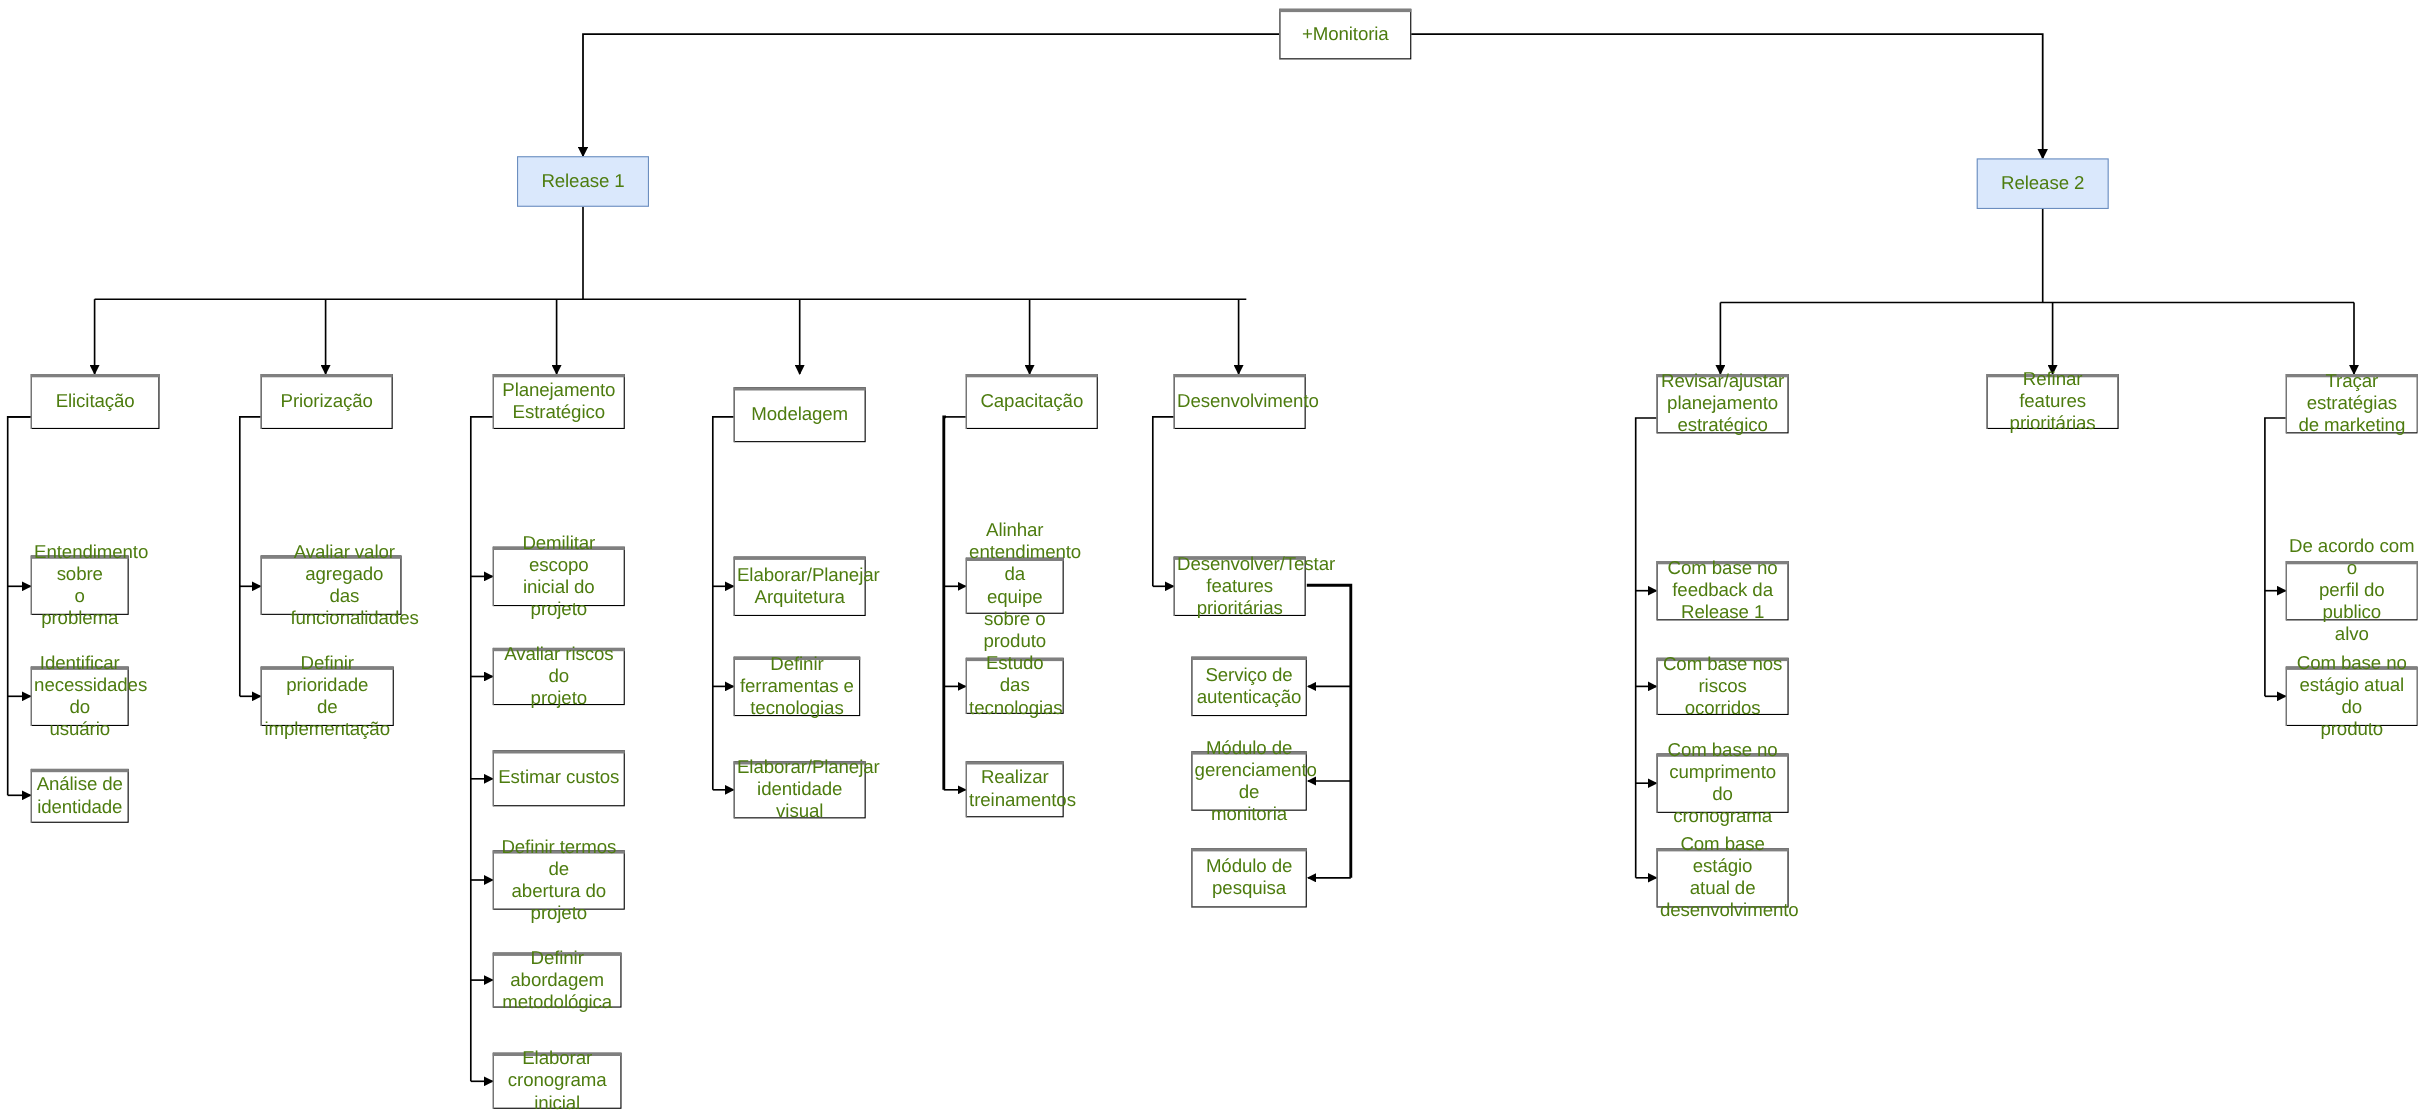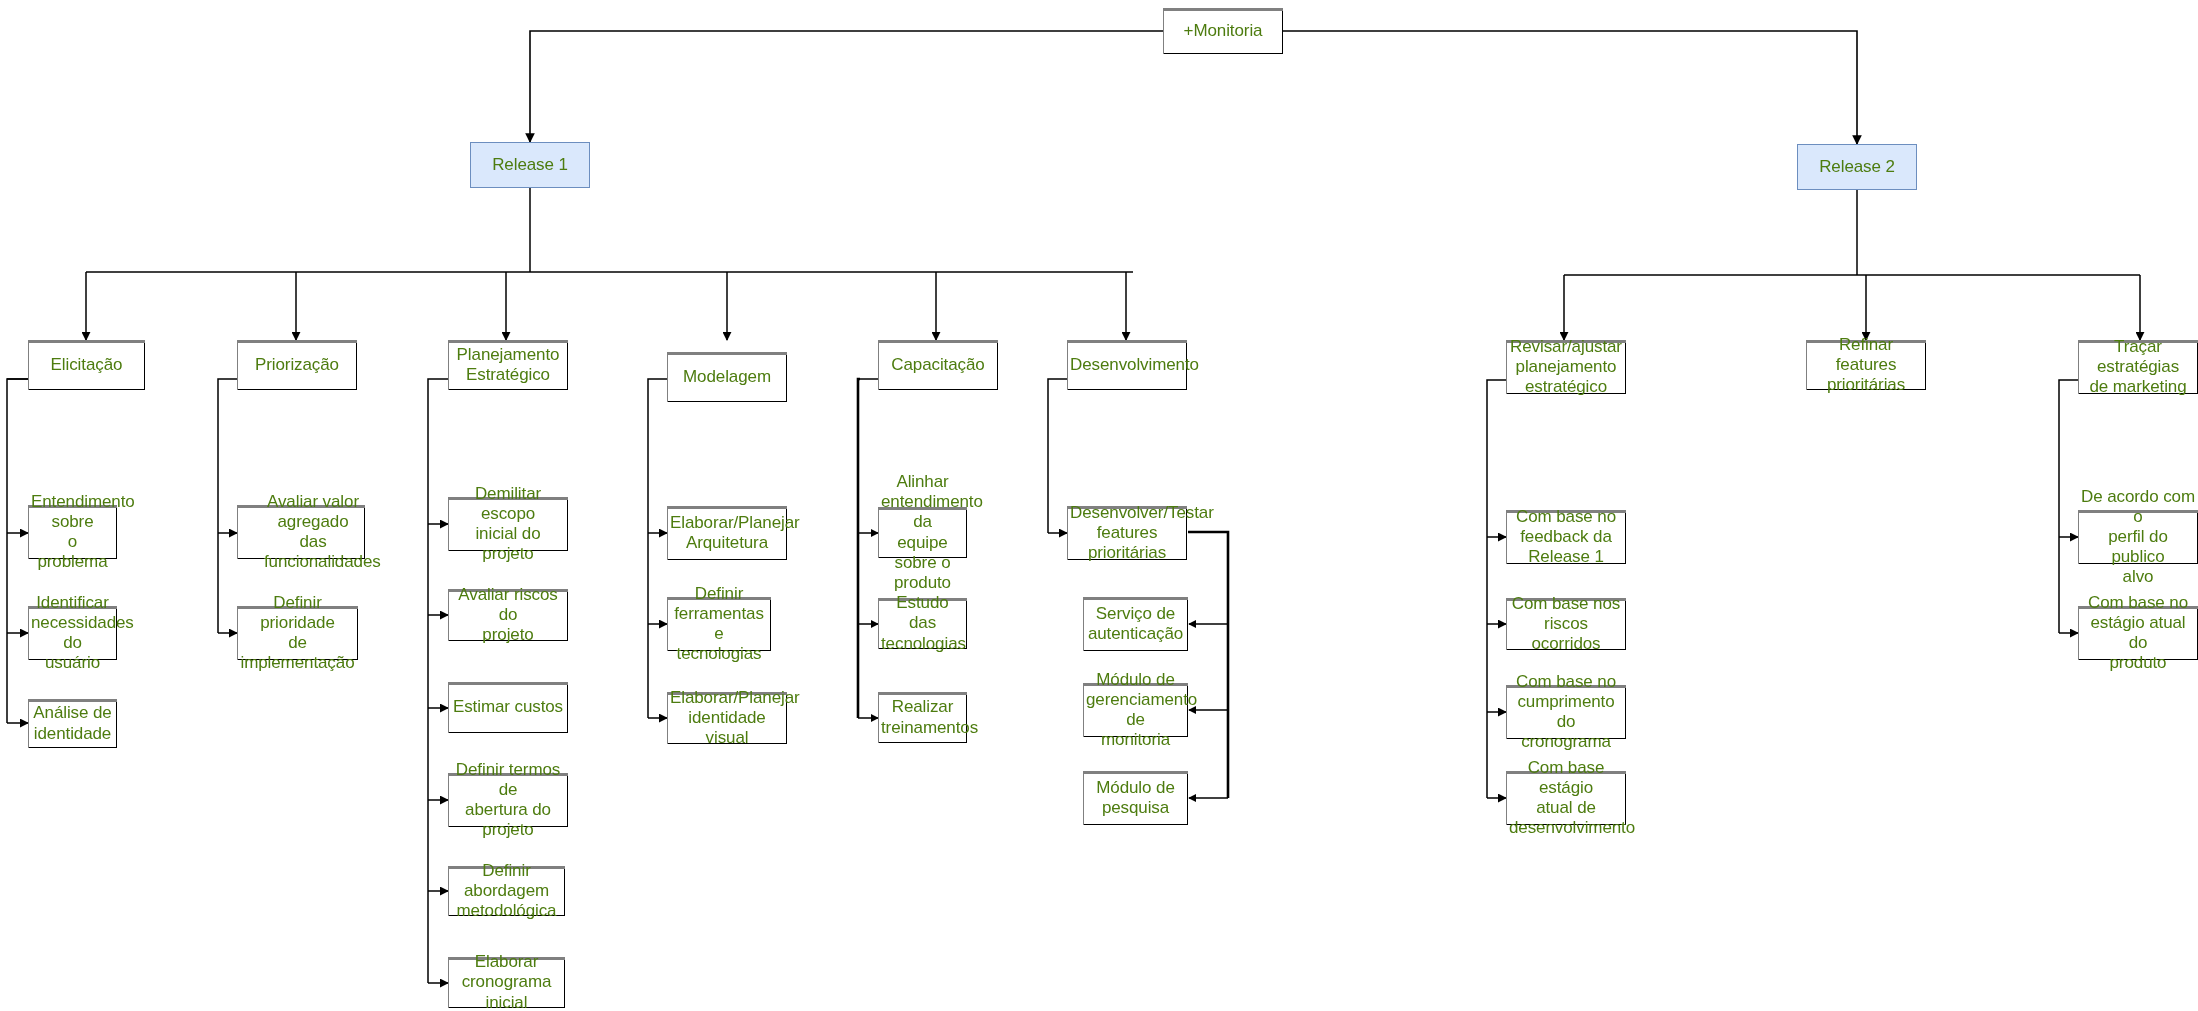--- a/index.html
+++ b/index.html
@@ -262,21 +262,21 @@
 cronograma inicial</span>
   </div>
 
   <div class="node sh" style="left:667px;top:340px;width:120px;height:50px;margin-top:12px;">
     <span class="lbl">Modelagem</span>
   </div>
   <div class="node sh" style="left:667px;top:506px;width:120px;height:54px;">
     <span class="lbl">Elaborar/Planejar
 Arquitetura</span>
   </div>
-  <div class="node sh" style="left:667px;top:597px;width:104px;height:54px;">
+  <div class="node sh" style="left:667px;top:597px;width:115px;height:54px;">
     <span class="lbl">Definir
 ferramentas e
 tecnologias</span>
   </div>
   <div class="node sh" style="left:667px;top:692px;width:120px;height:52px;">
     <span class="lbl">Elaborar/Planejar
 identidade visual</span>
   </div>
 
   <div class="node sh" style="left:878px;top:340px;width:120px;height:50px;">

